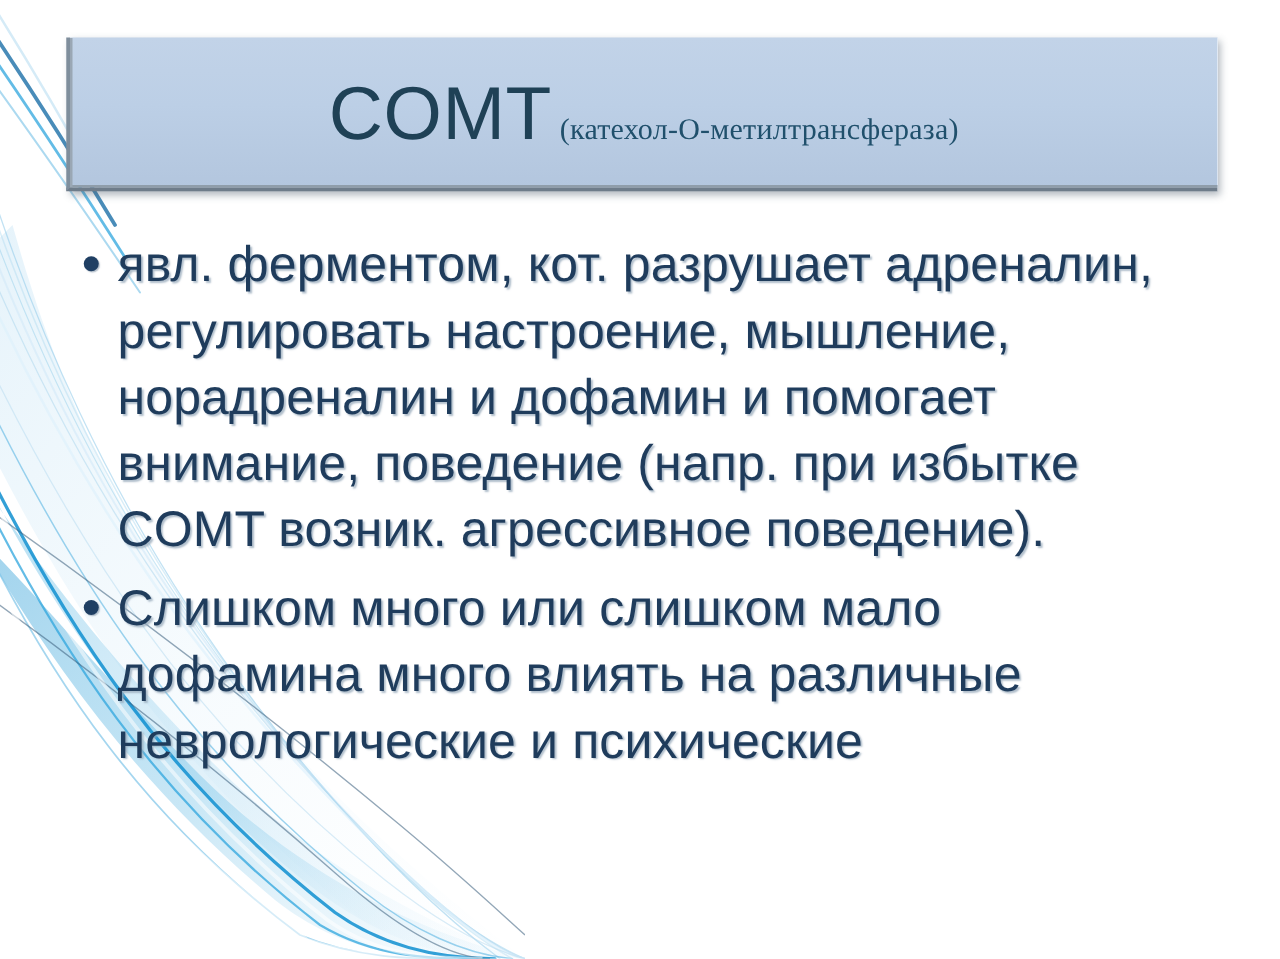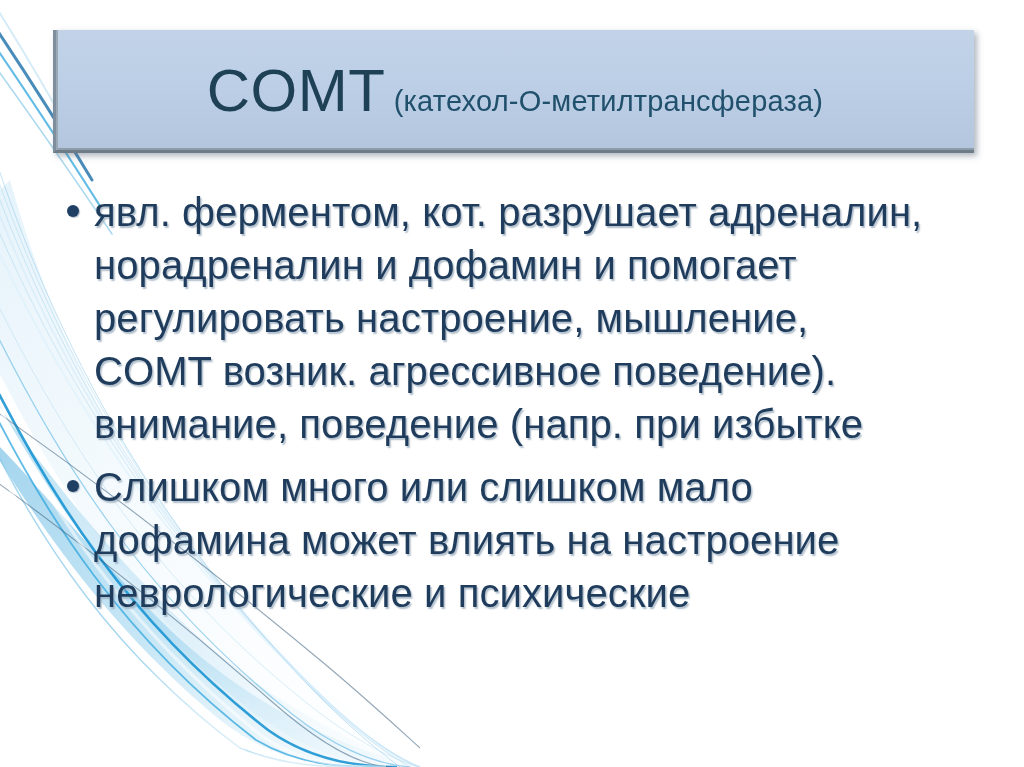--- a/index.html
+++ b/index.html
@@ -63,23 +63,24 @@
     white-space: nowrap;
     color: #1f4156;
     line-height: 1.05;
   }
   .t-main {
     font-size: 60px;
     letter-spacing: 0.5px;
     color: #1f4156;
   }
   .t-sub {
-    font-size: 29px;
+    font-size: 24px;
     color: #20506c;
     letter-spacing: 0.2px;
+    font-family: Liberation Serif, serif;
   }
 
   
   #body-block {
     position: absolute;
     left: 52px;
     top: 186px;
     width: 900px;
     z-index: 3;
   }
@@ -192,33 +193,33 @@
   </div>
 
   <div id="body-block">
 
     <div class="bullet-row">
       <div class="bullet-dot">
           <i></i>
         </div>
       <div class="bullet-text">
         <span class="ln">явл. ферментом, кот. разрушает адреналин,</span>
+        <span class="ln">регулировать настроение, мышление,</span>
         <span class="ln">норадреналин и дофамин и помогает</span>
-        <span class="ln">регулировать настроение, мышление,</span>
+        <span class="ln">внимание, поведение (напр. при избытке</span>
         <span class="ln">COMT возник. агрессивное поведение).</span>
-        <span class="ln">внимание, поведение (напр. при избытке</span>
       </div>
     </div>
 
     <div class="bullet-row">
       <div class="bullet-dot">
           <i></i>
         </div>
       <div class="bullet-text">
         <span class="ln">Слишком много или слишком мало</span>
-        <span class="ln">дофамина может влиять на настроение</span>
+        <span class="ln">дофамина много влиять на различные</span>
         <span class="ln">неврологические и психические</span>
       </div>
     </div>
 
   </div>
 
 </div>
 
 </body></html>

